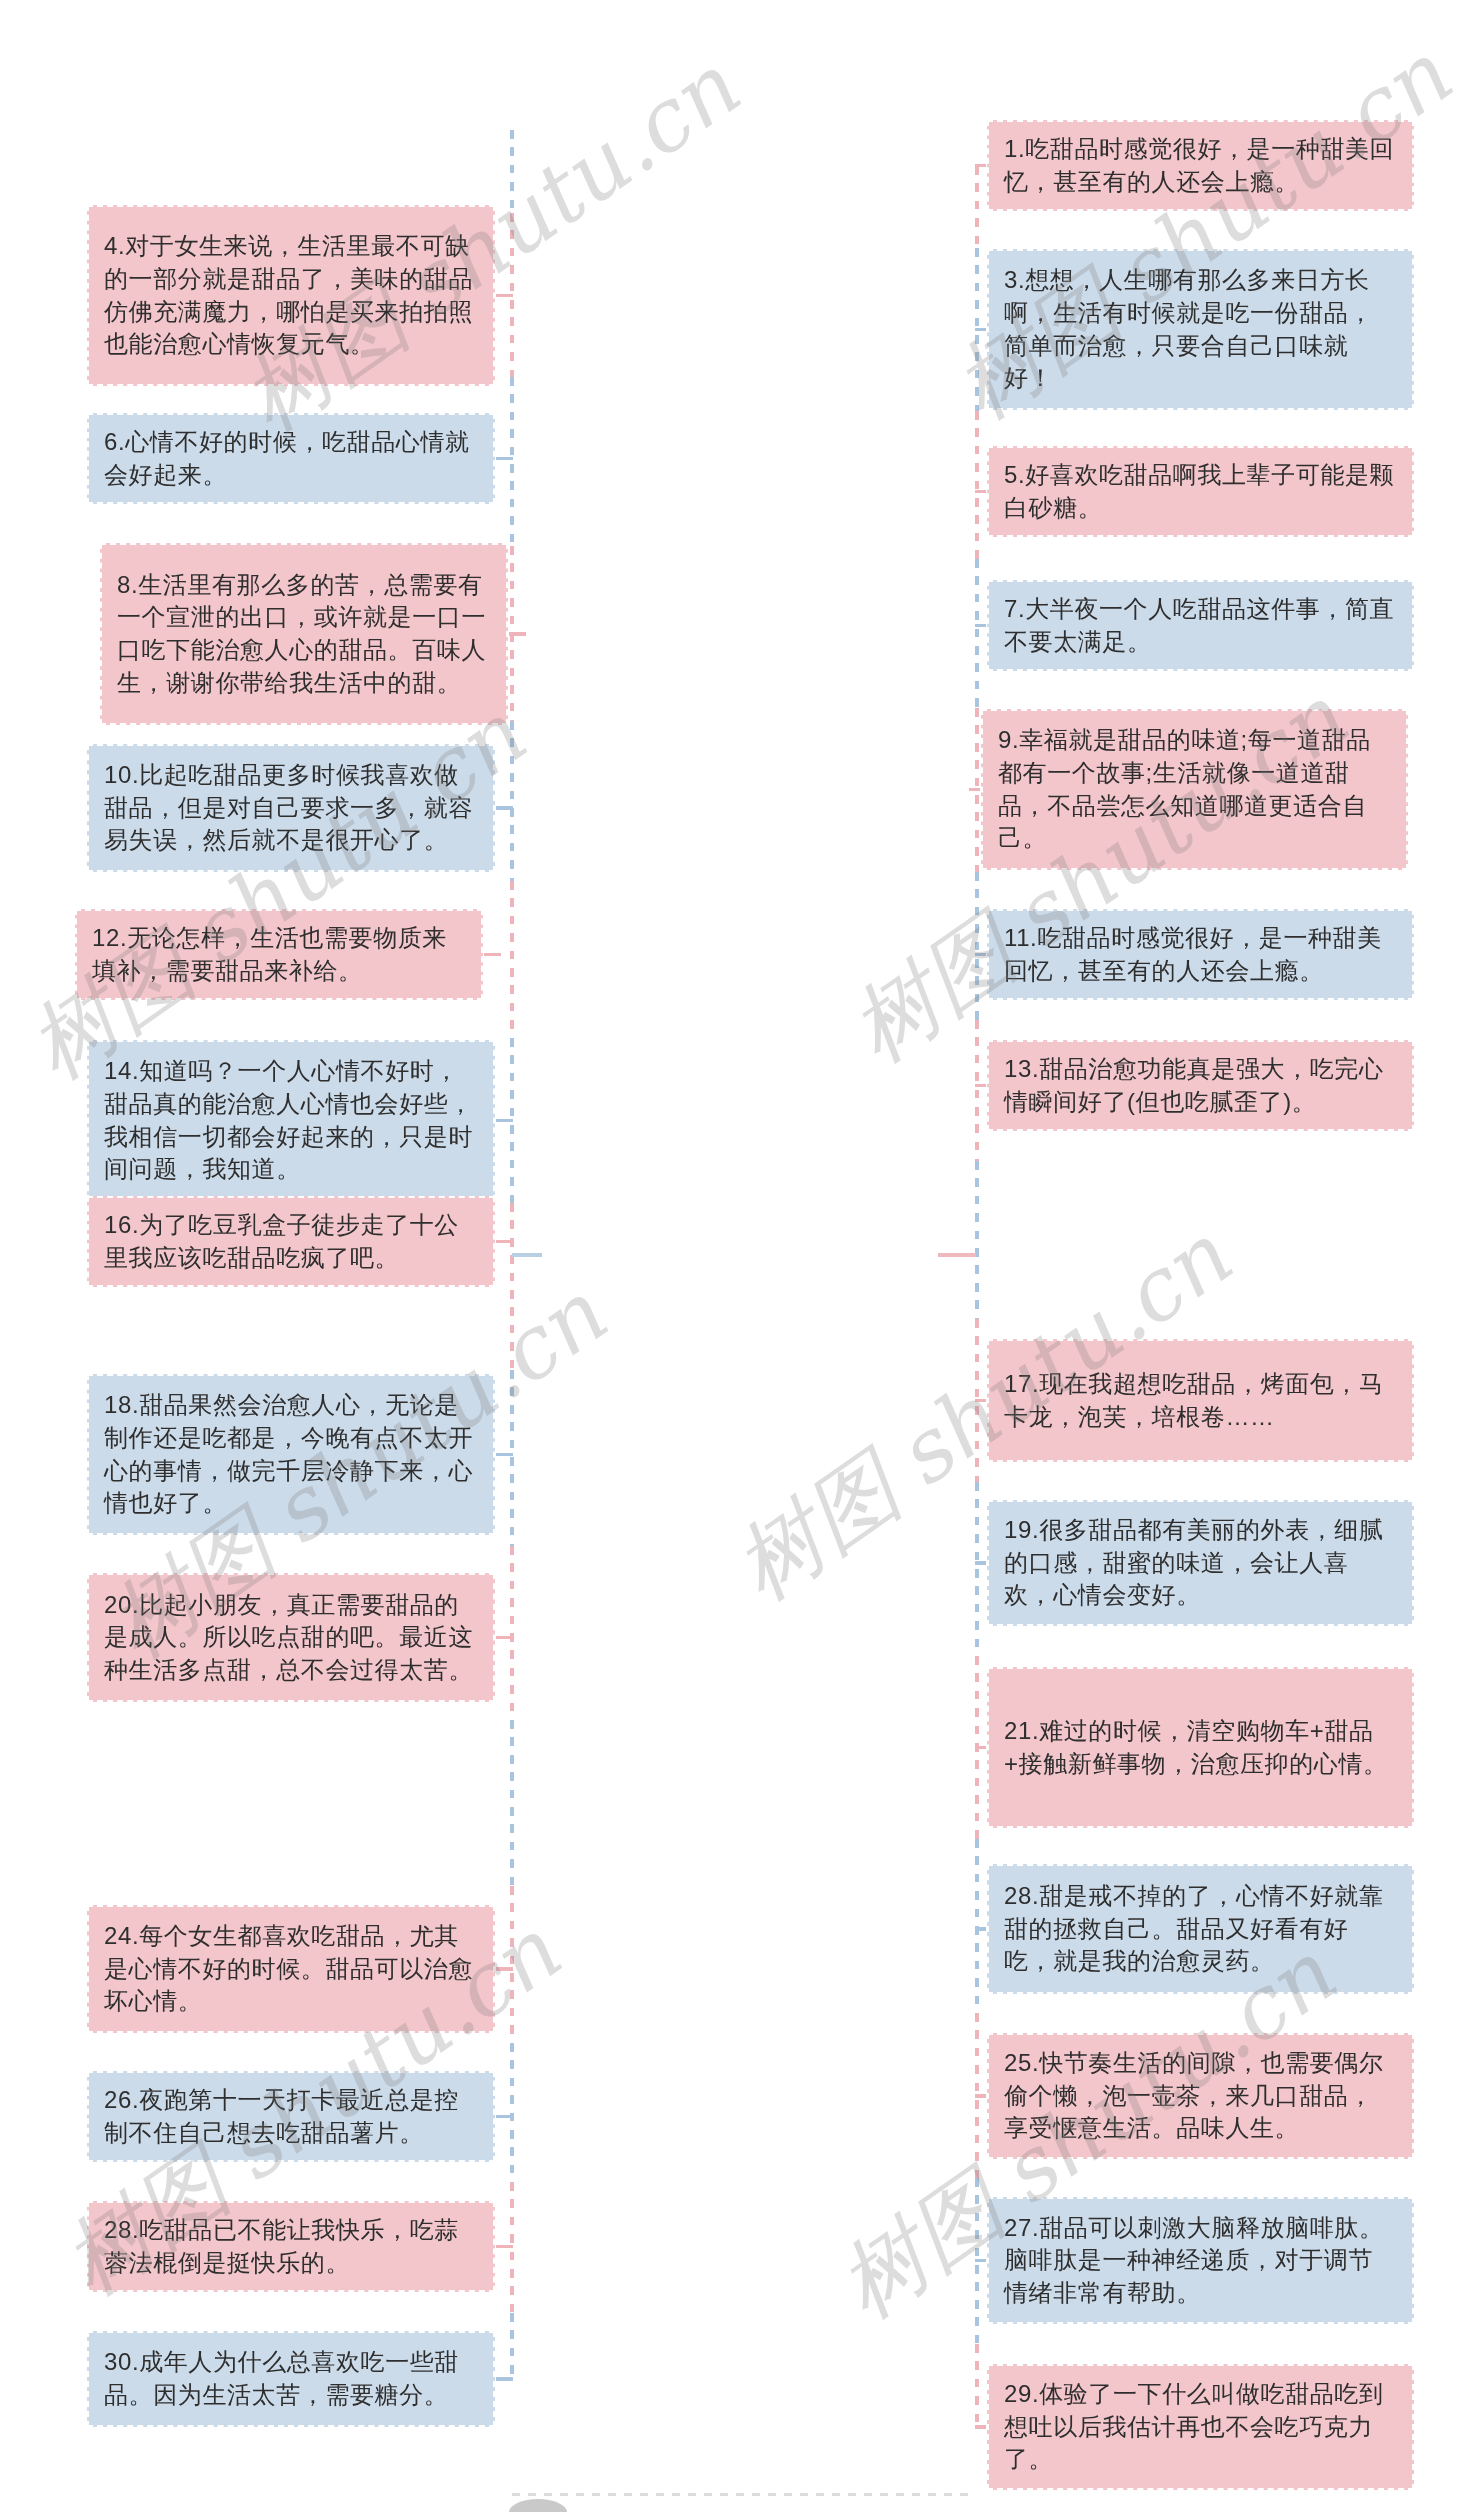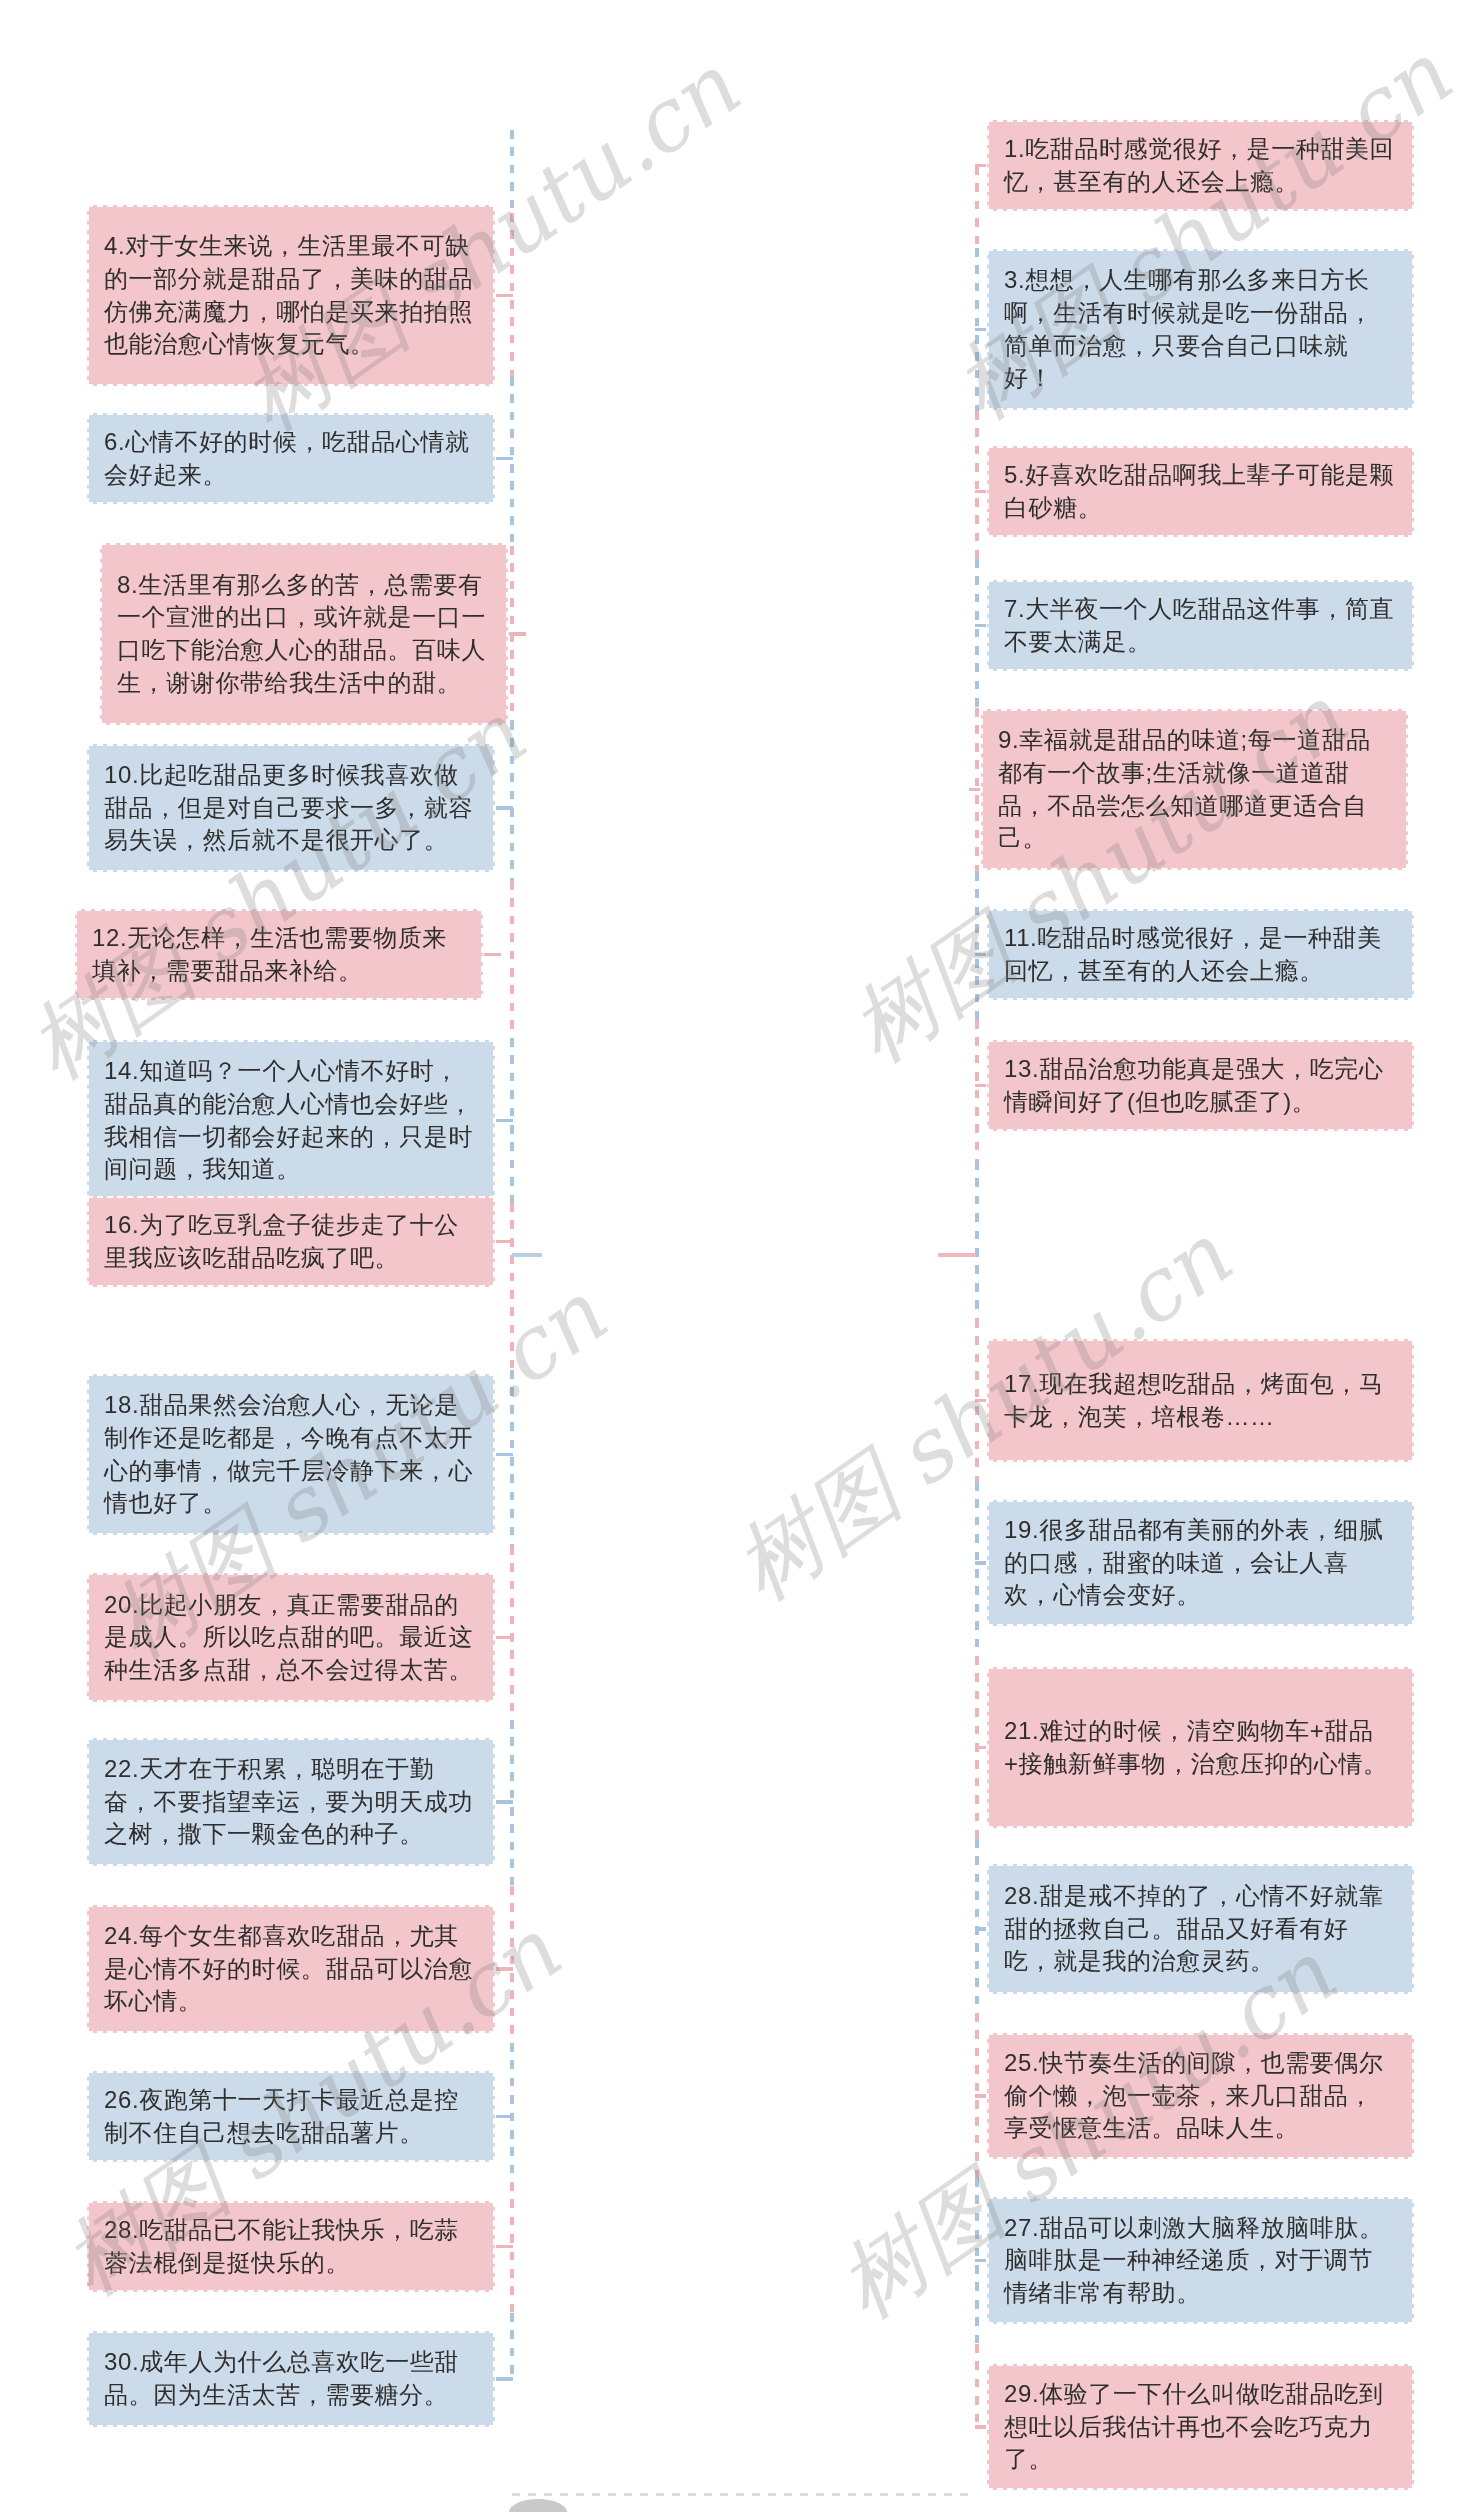--- a/index.html
+++ b/index.html
@@ -119,23 +119,20 @@
     </div>
   <div class="note pink lcol" style="left:87px;top:1196px;width:408px;min-height:91px">
       <span>16.为了吃豆乳盒子徒步走了十公里我应该吃甜品吃疯了吧。</span>
     </div>
   <div class="note blue lcol" style="left:87px;top:1374px;width:408px;min-height:161px">
       <span>18.甜品果然会治愈人心，无论是制作还是吃都是，今晚有点不太开心的事情，做完千层冷静下来，心情也好了。</span>
     </div>
   <div class="note pink lcol" style="left:87px;top:1573px;width:408px;min-height:129px">
       <span>20.比起小朋友，真正需要甜品的是成人。所以吃点甜的吧。最近这种生活多点甜，总不会过得太苦。</span>
     </div>
-  <div class="note blue lcol" style="left:87px;top:1738px;width:408px;min-height:128px">
-      <span>22.天才在于积累，聪明在于勤奋，不要指望幸运，要为明天成功之树，撒下一颗金色的种子。</span>
-    </div>
   <div class="note pink lcol" style="left:87px;top:1905px;width:408px;min-height:128px">
       <span>24.每个女生都喜欢吃甜品，尤其是心情不好的时候。甜品可以治愈坏心情。</span>
     </div>
   <div class="note blue lcol" style="left:87px;top:2071px;width:408px;min-height:91px">
       <span>26.夜跑第十一天打卡最近总是控制不住自己想去吃甜品薯片。</span>
     </div>
   <div class="note pink lcol" style="left:87px;top:2201px;width:408px;min-height:91px">
       <span>28.吃甜品已不能让我快乐，吃蒜蓉法棍倒是挺快乐的。</span>
     </div>
   <div class="note blue lcol" style="left:87px;top:2331px;width:408px;min-height:96px">

